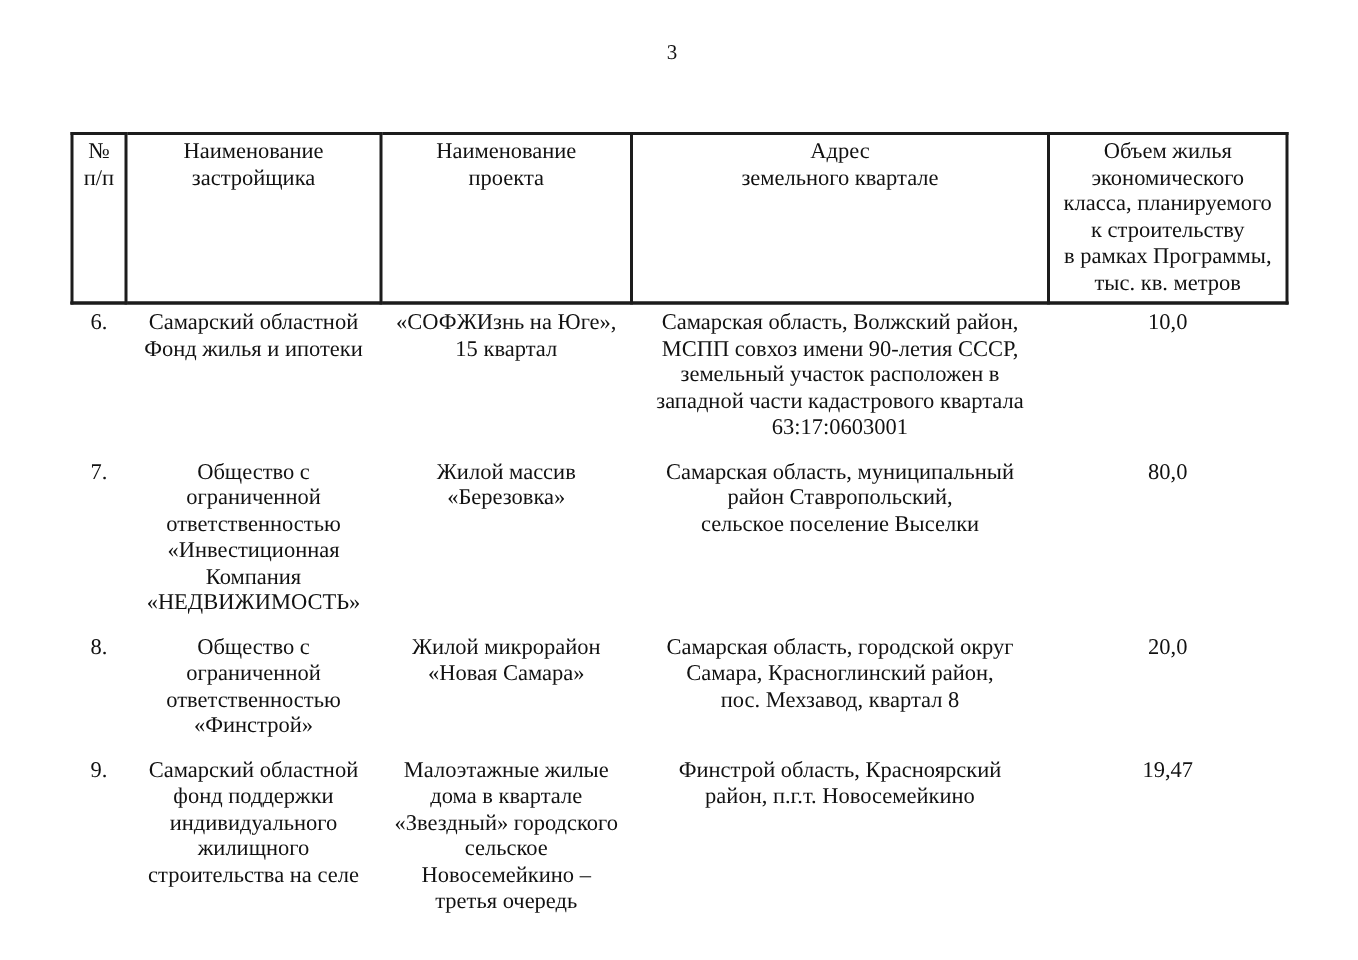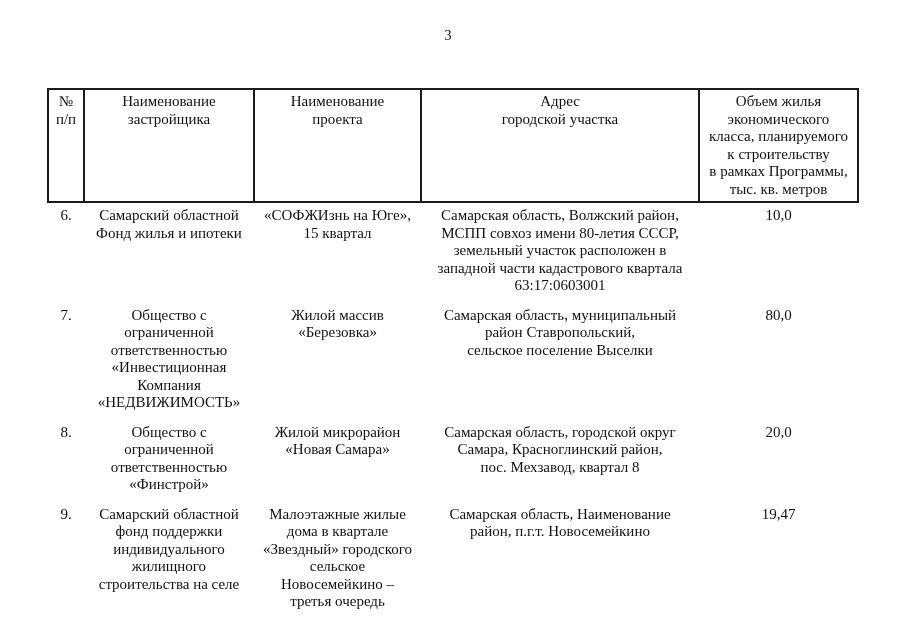--- a/index.html
+++ b/index.html
@@ -75,38 +75,38 @@
     </colgroup>
     <thead>
       <tr>
         <th>№
 п/п</th>
         <th>Наименование
 застройщика</th>
         <th>Наименование
 проекта</th>
         <th>Адрес
-городской участка</th>
+земельного квартале</th>
         <th>Объем жилья
 экономического
 класса, планируемого
 к строительству
 в рамках Программы,
 тыс. кв. метров</th>
       </tr>
     </thead>
     <tbody>
       <tr>
         <td>6.</td>
         <td>Самарский областной
 Фонд жилья и ипотеки</td>
         <td>«СОФЖИзнь на Юге»,
 15 квартал</td>
         <td>Самарская область, Волжский район,
-МСПП совхоз имени 80-летия СССР,
+МСПП совхоз имени 90-летия СССР,
 земельный участок расположен в
 западной части кадастрового квартала
 63:17:0603001</td>
         <td>10,0</td>
       </tr>
       <tr>
         <td>7.</td>
         <td>Общество с
 ограниченной
 ответственностью
@@ -139,20 +139,20 @@
 фонд поддержки
 индивидуального
 жилищного
 строительства на селе</td>
         <td>Малоэтажные жилые
 дома в квартале
 «Звездный» городского
 сельское
 Новосемейкино –
 третья очередь</td>
-        <td>Самарская область, Наименование
+        <td>Финстрой область, Красноярский
 район, п.г.т. Новосемейкино</td>
         <td>19,47</td>
       </tr>
     </tbody>
   </table>
 
 </div>
 
 </body></html>

